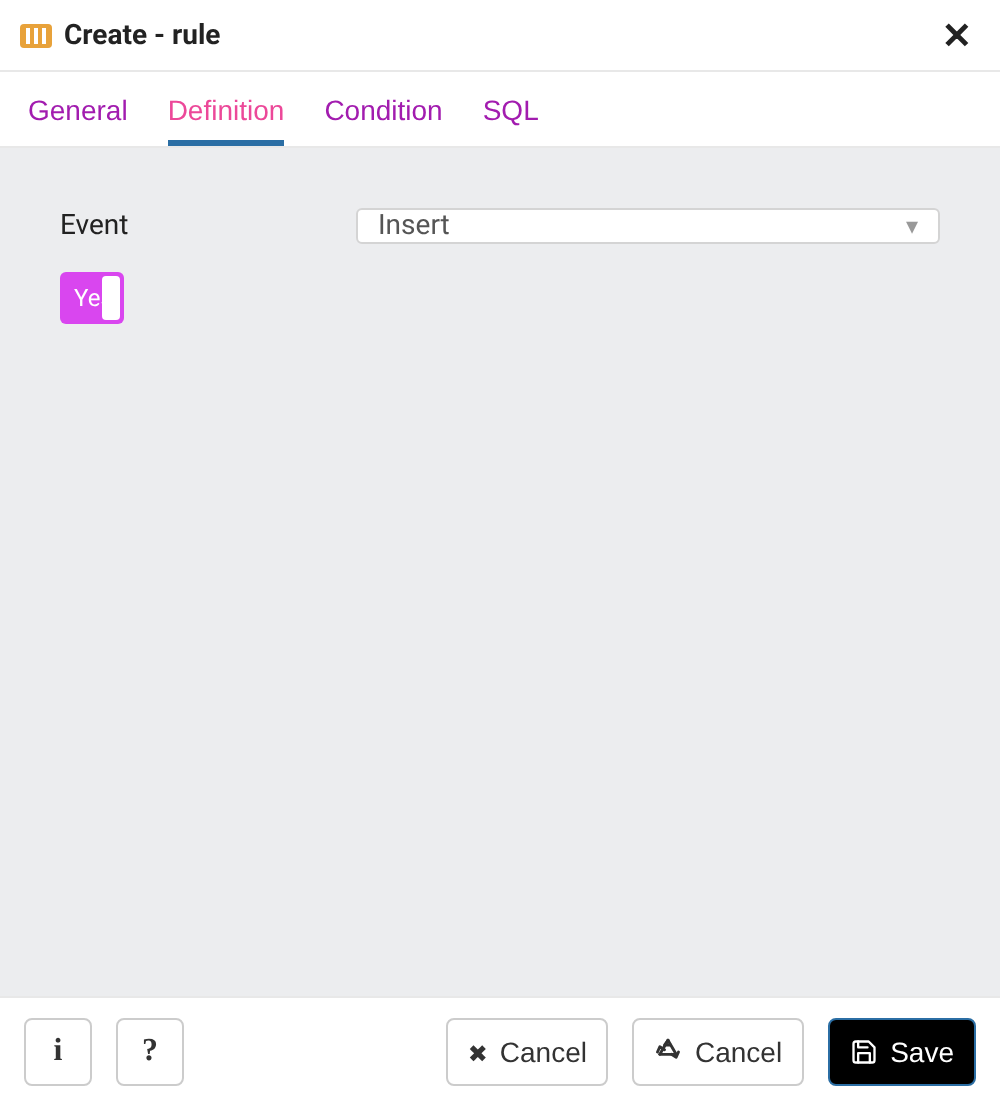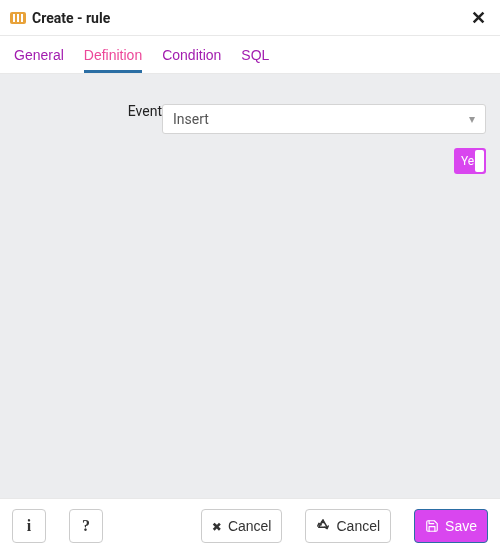--- a/index.html
+++ b/index.html
@@ -69,49 +69,47 @@
     }
     .tab.active {
       color: #ec4899;
       border-bottom-color: #2b6ea4;
       font-weight: 500;
       margin-top: 10px;
     }
     .body {
       flex: 1;
       background: #ecedef;
-      padding: 14px;
-      text-align: right;
+      padding: 30px;
     }
     .form-row {
       display: flex;
       align-items: center;
       margin-bottom: 14px;
     }
     .form-label {
       width: 148px;
       font-size: 14px;
       color: #222;
     }
     .form-field {
       flex: 1;
     }
     .select {
       display: flex;
       align-items: center;
       justify-content: space-between;
       width: 100%;
-      height: 30px;
+      height: 18px;
       background: #fff;
       border: 1px solid #d4d4d4;
       border-radius: 3px;
       padding: 0 10px;
       cursor: pointer;
       color: #555;
-      margin-top: 16px;
     }
     .chevron {
       color: #999;
       font-size: 12px;
     }
     .toggle {
       position: relative;
       display: inline-flex;
       align-items: center;
       width: 32px;
@@ -137,21 +135,21 @@
       display: flex;
       align-items: center;
       justify-content: space-between;
       height: 54px;
       padding: 0 12px;
       border-top: 1px solid #e8e8e8;
       background: #fff;
     }
     .footer-left, .footer-right {
       display: flex;
-      gap: 23px;
+      gap: 12px;
     }
     .btn {
       display: inline-flex;
       align-items: center;
       justify-content: center;
       gap: 6px;
       height: 34px;
       padding: 0 10px;
       background: #fff;
       border: 1px solid #ccc;
@@ -161,21 +159,21 @@
       cursor: pointer;
     }
     .btn.icon-only {
       width: 34px;
       padding: 0;
       font-weight: 700;
       font-family: Georgia, serif;
       font-size: 16px;
     }
     .btn.primary {
-      background: #d946ef;
+      background: #000000;
       border-color: #2b6ea4;
       color: #fff;
     }
     .glyph-x::before { content: "✖"; font-size: 12px; }
     .glyph-info::before { content: "i"; font-family: Georgia, serif; font-weight: 700; }
     .glyph-q::before { content: "?"; font-family: Georgia, serif; font-weight: 700; }
     .recycle-icon svg, .save-icon svg { display: block; }
   </style>
 </head>
 <body>

